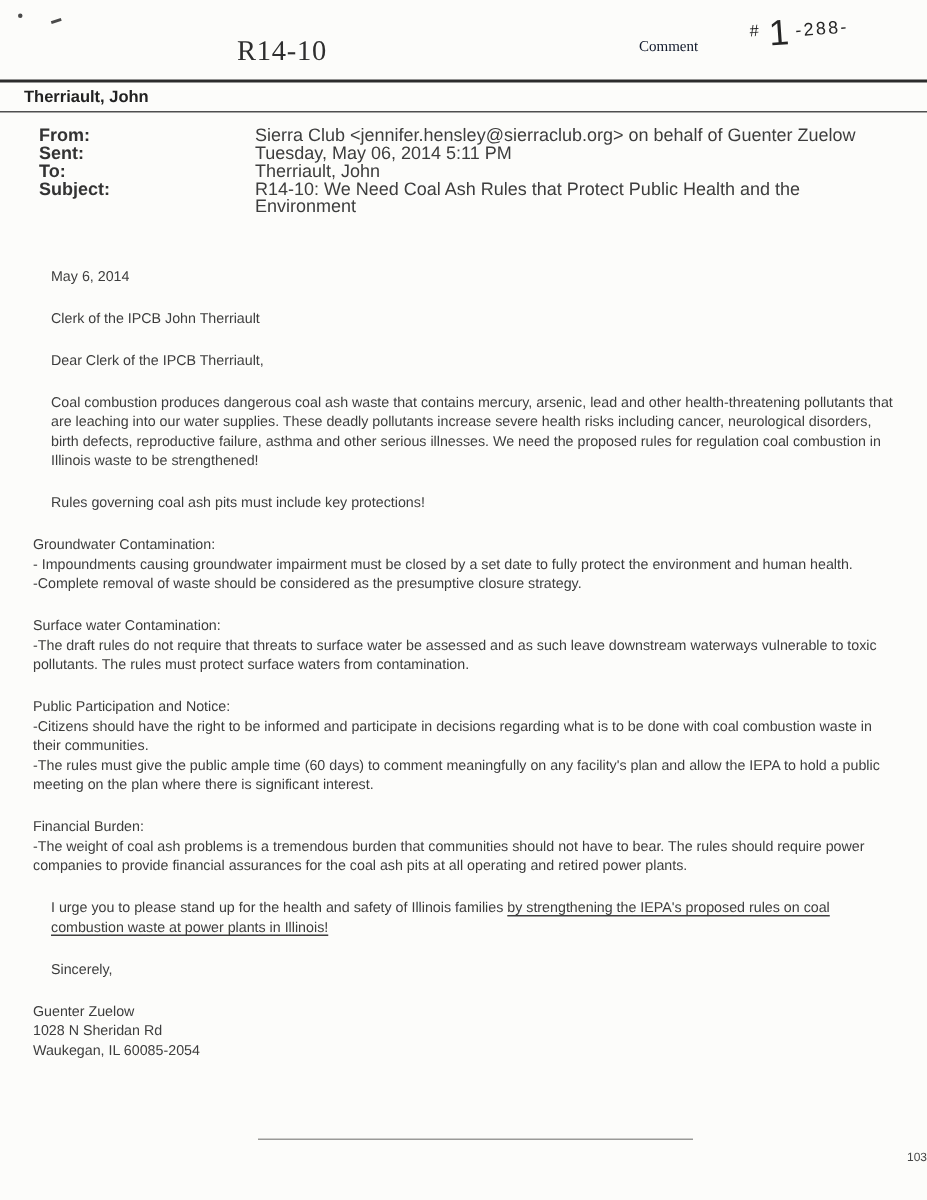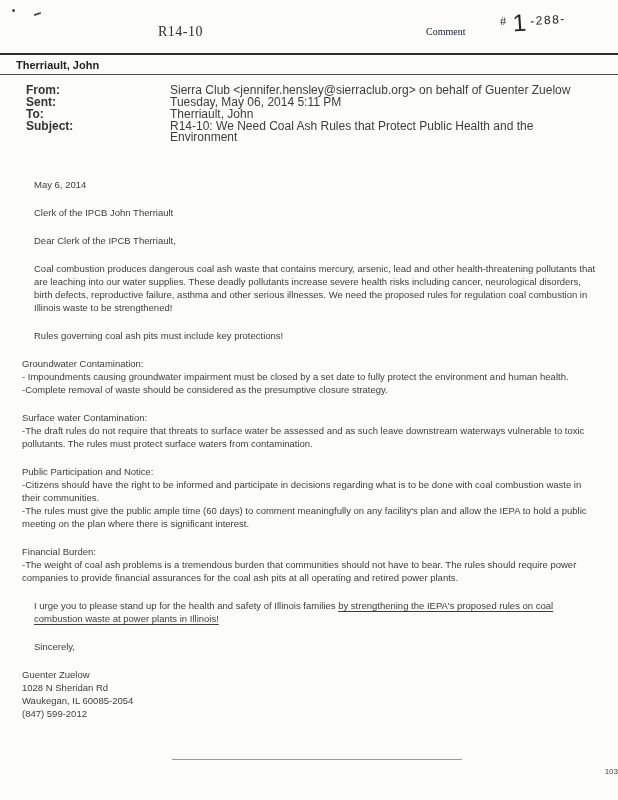--- a/index.html
+++ b/index.html
@@ -19,21 +19,21 @@
   }
   
   .artifact { position: absolute; background: #4a4a4a; }
   .a1 { left: 12px; top: 9px; width: 3px; height: 3px; border-radius: 50%; }
   .a2 { left: 34px; top: 13px; width: 7px; height: 2px; transform: rotate(-18deg); }
 
   .top-header { position: relative; height: 53px; }
   .doc-number {
     position: absolute; left: 158px; top: 24px;
     font-family: "Liberation Serif", serif;
-    font-size: 14px; color: #2e2e2e; letter-spacing: 0.5px;
+    font-size: 19px; color: #2e2e2e; letter-spacing: 0.5px;
   }
   .comment-label {
     position: absolute; left: 426px; top: 26px;
     font-family: "Liberation Serif", serif;
     font-size: 10px; color: #0f172a;
   }
   .handwritten {
     position: absolute; left: 500px; top: 8px;
     transform: rotate(-4deg);
     color: #252525; white-space: nowrap;
@@ -146,20 +146,19 @@
     </div>
 
     <p class="closing"><span>I urge you to please stand up for the health and safety of Illinois families </span><span class="underlined">by strengthening the IEPA's proposed rules on coal combustion waste at power plants in Illinois!</span></p>
 
     <p>Sincerely,</p>
 
     <div class="signature">
       <div>Guenter Zuelow</div>
       <div>1028 N Sheridan Rd</div>
       <div>Waukegan, IL 60085-2054</div>
-      <div>(847) 599-2012</div>
     </div>
   </div>
 
   <div class="footer-line"></div>
   <div class="page-number">103</div>
 
 </div>
 
 </body></html>

